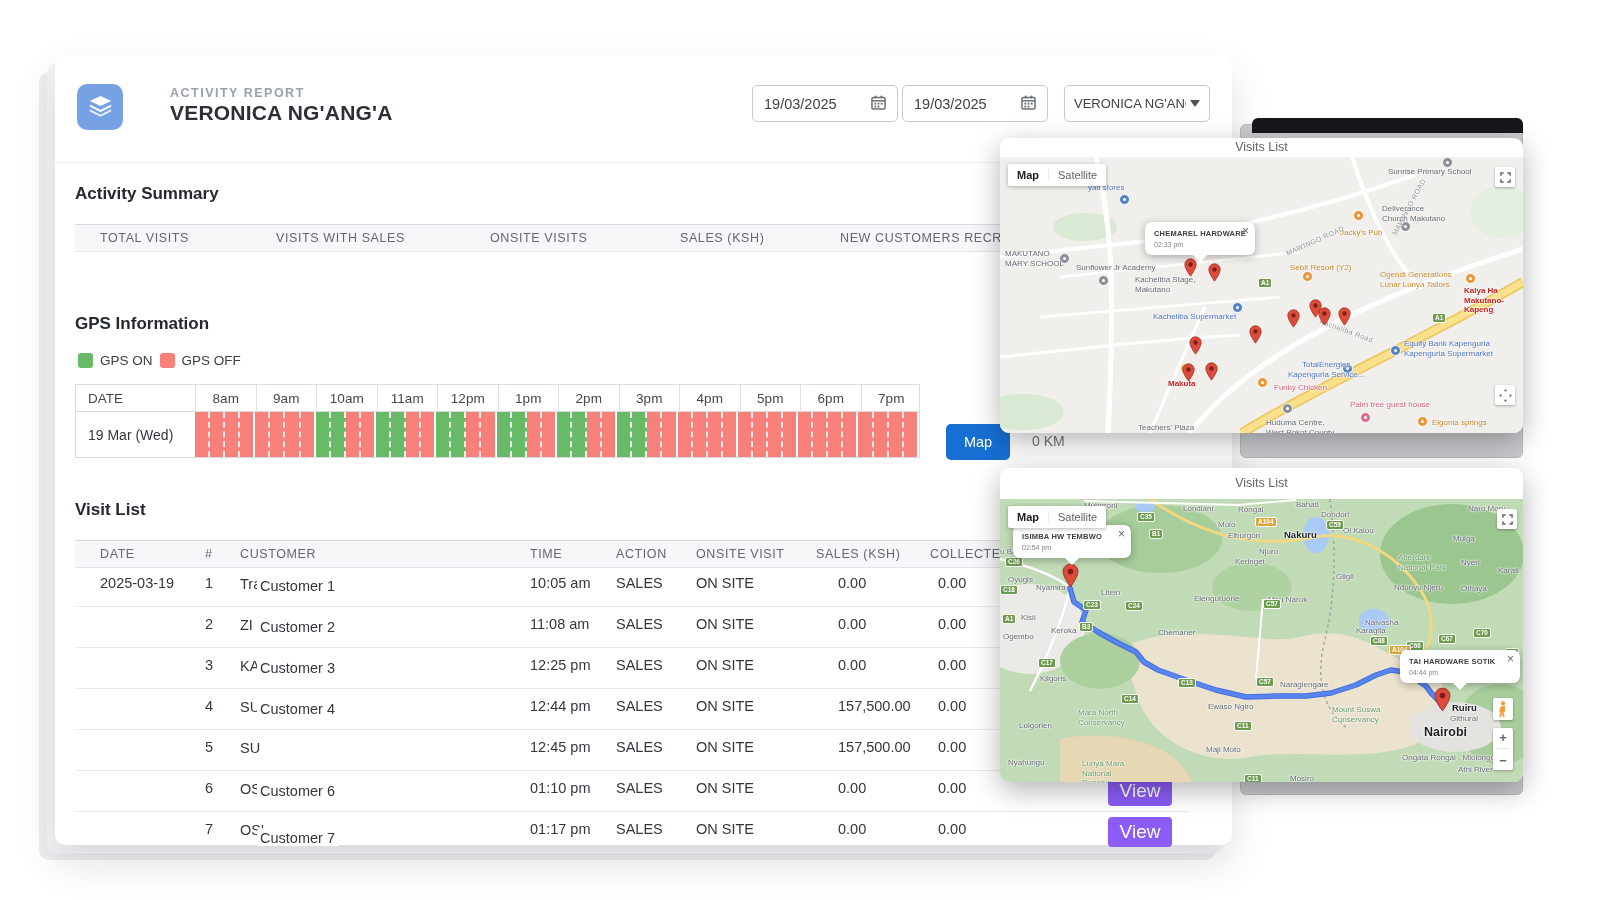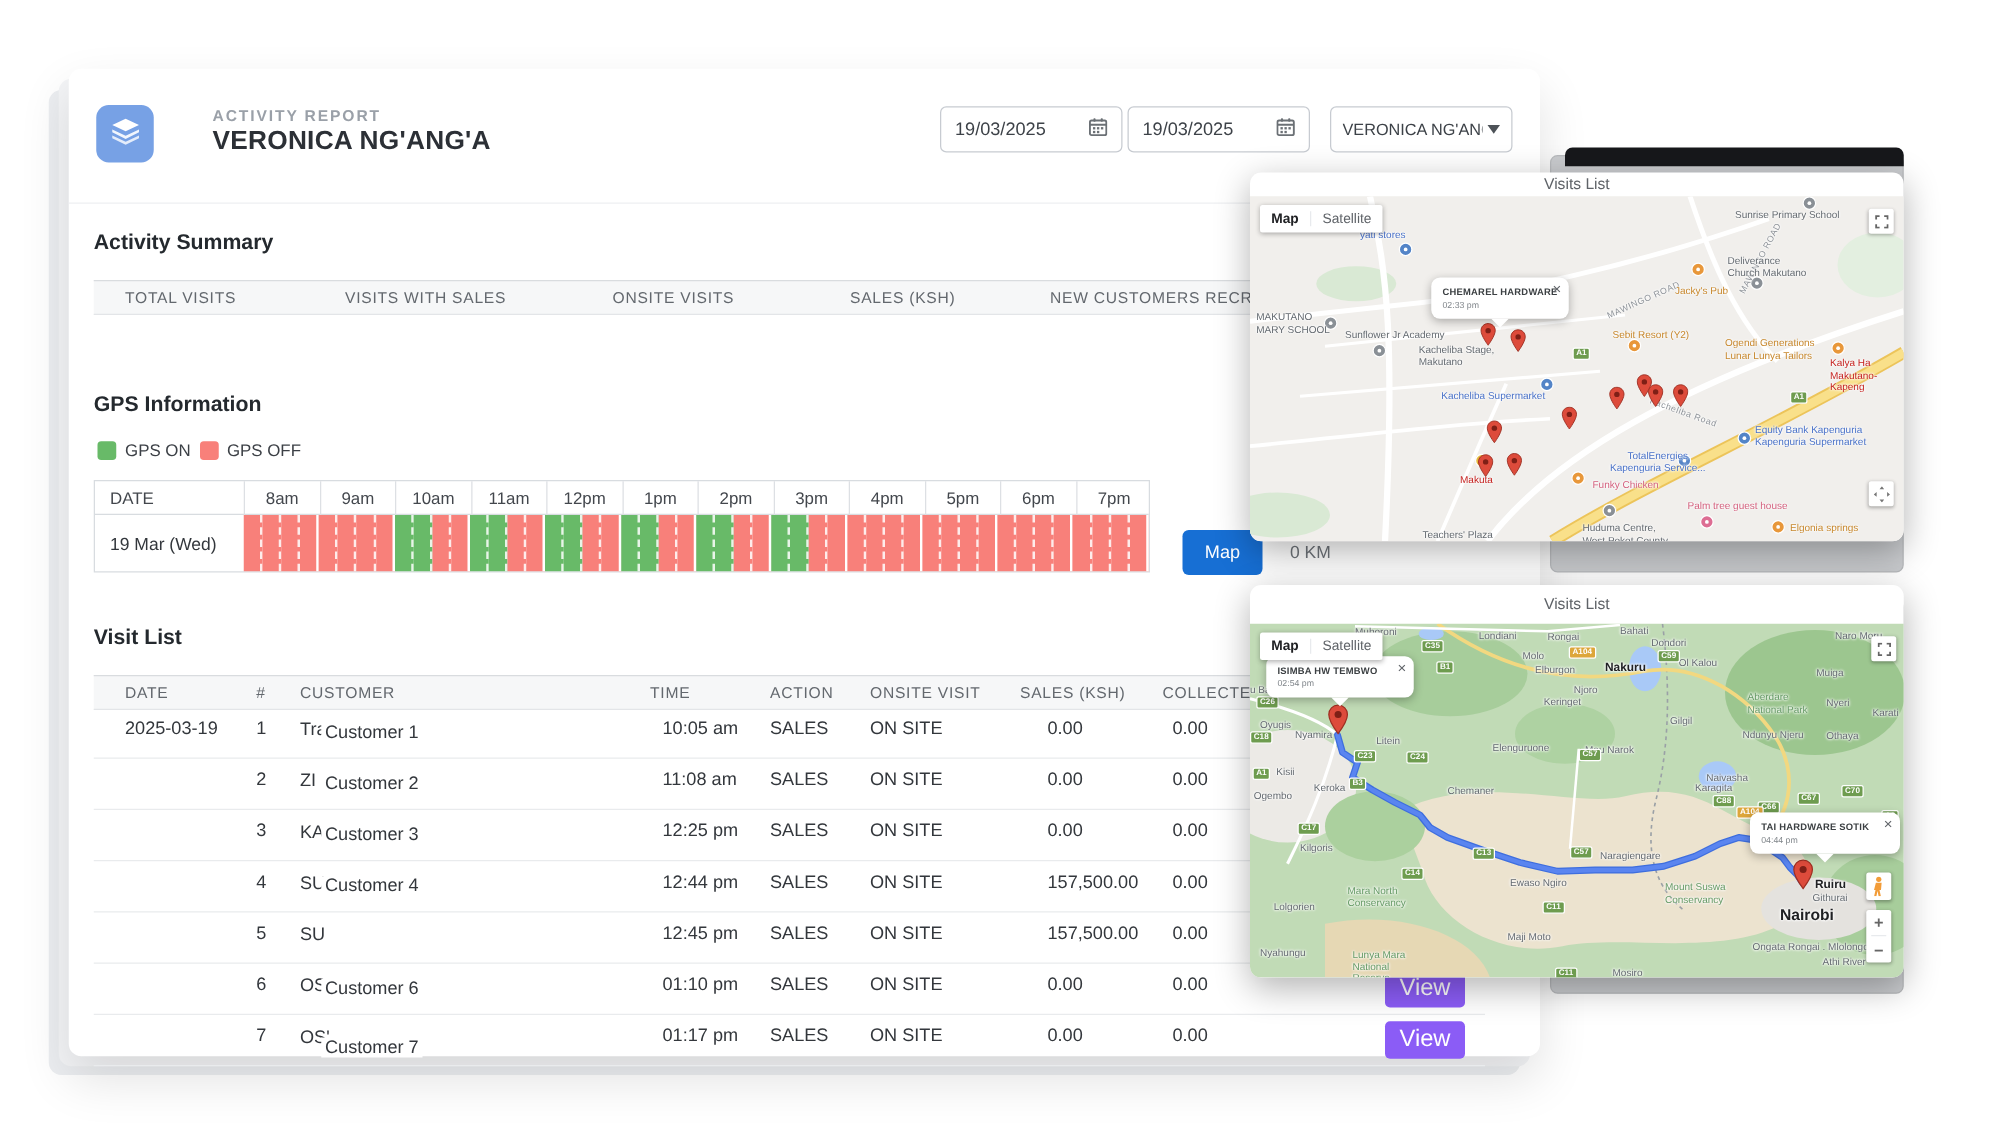--- a/index.html
+++ b/index.html
@@ -47,21 +47,21 @@
   .blackbar{background:#17181b;border-radius:6px 6px 0 0;}
   
   .popup{background:#fff;border-radius:9px;box-shadow:0 8px 28px rgba(0,0,0,.30);overflow:hidden;}
   .ptitle{text-align:center;color:#5f6368;font-size:12.5px;}
   .mapwrap{position:relative;overflow:hidden;}
   .mtype{position:absolute;left:8px;top:7px;height:22px;background:#fff;border-radius:2px;box-shadow:0 1px 4px rgba(0,0,0,.3);display:flex;align-items:center;font-size:11px;z-index:30;}
   .mtype .m1{padding:0 9px;font-weight:700;color:#202124;}
   .mtype .m2{padding:0 9px;color:#5f6368;border-left:1px solid #e8eaed;}
   .fsbtn{position:absolute;width:20px;height:20px;background:#fff;border-radius:2px;box-shadow:0 1px 3px rgba(0,0,0,.3);display:flex;align-items:center;justify-content:center;z-index:30;}
   .mlabel{position:absolute;font-size:8px;color:#646a70;white-space:pre-line;line-height:1.2;text-shadow:0 0 2px #fff,0 0 2px #fff,0 0 3px #fff;z-index:12;}
-  .lc-blue{color:#4a72c8;}.lc-orange{color:#c7872c;}.lc-red{color:#c5221f;}.lc-pink{color:#d4627f;}
+  .lc-blue{color:#4a72c8;}.lc-orange{color:#c7872c;}.lc-red{color:#c5221f;font-weight:bold;}.lc-pink{color:#d4627f;}
   .lc-park{color:#659a65;}.lc-road{color:#8d9298;font-size:7px;letter-spacing:.5px;}
   .lc-city{color:#202124;font-weight:700;font-size:9.5px;}
   .shield{position:absolute;font-size:6.5px;font-weight:700;color:#fff;background:#6e9c4f;border:1px solid #fff;border-radius:2px;padding:0 2px;line-height:8px;z-index:12;}
   .shield.o{background:#dda63a;}
   .pin{position:absolute;z-index:15;}
   .poi{position:absolute;width:11px;height:11px;border-radius:50%;border:1.5px solid #fff;box-sizing:border-box;z-index:11;}
   .poi::after{content:"";position:absolute;left:50%;top:50%;width:3px;height:3px;margin:-1.5px 0 0 -1.5px;border-radius:50%;background:#fff;}
   .infowin{position:absolute;background:#fff;border-radius:7px;box-shadow:0 2px 8px rgba(0,0,0,.3);padding:7px 9px;z-index:25;}
   .infowin::after{content:"";position:absolute;left:50%;bottom:-7px;margin-left:-7px;border-left:7px solid transparent;border-right:7px solid transparent;border-top:7px solid #fff;}
   .infowin .nm{font-size:7.5px;font-weight:700;color:#3c4043;letter-spacing:.2px;white-space:nowrap;}
@@ -204,21 +204,21 @@
       </div>
   </div>
   <button class="abs mapbtn">Map</button>
   <div class="abs km">0 KM</div>
 
   <div class="abs h2" style="left:75px;top:500px;">Visit List</div>
   <div class="abs thead" id="vis-head" style="left:75px;top:540px;width:1113px;height:26px;">
       <span style="left: 25px;">DATE</span>
       <span style="left: 130px;">#</span>
       <span style="left: 165px;">CUSTOMER</span>
-      <span style="left: 445px;">TIME</span>
+      <span style="left: 455px;">TIME</span>
       <span style="left: 541px;">ACTION</span>
       <span style="left: 621px;">ONSITE VISIT</span>
       <span style="left: 741px;">SALES (KSH)</span>
       <span style="left: 855px;">COLLECTED (KSH)</span>
     </div>
   <div class="abs" id="vis-rows" style="left:75px;top:566px;width:1113px;">
       <div class="trow rowline" style="position: relative; width: 1113px; height: 40px;">
         <span style="left: 25px;">2025-03-19</span>
         <span style="left: 130px;">1</span>
         <span style="left: 455px;">10:05 am</span>

